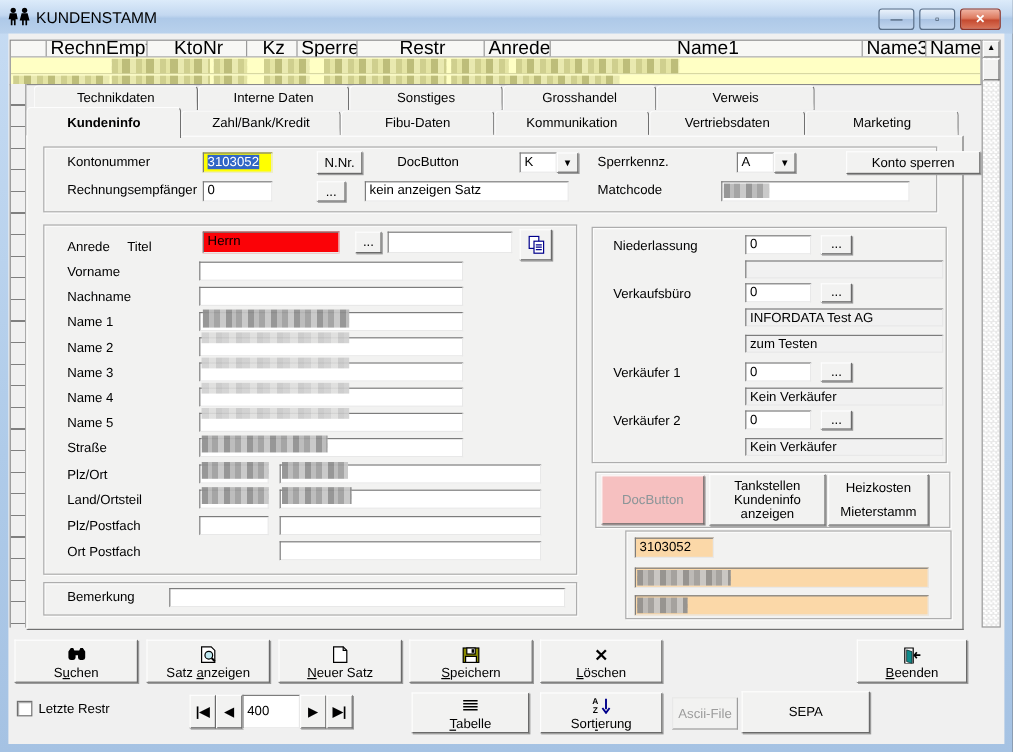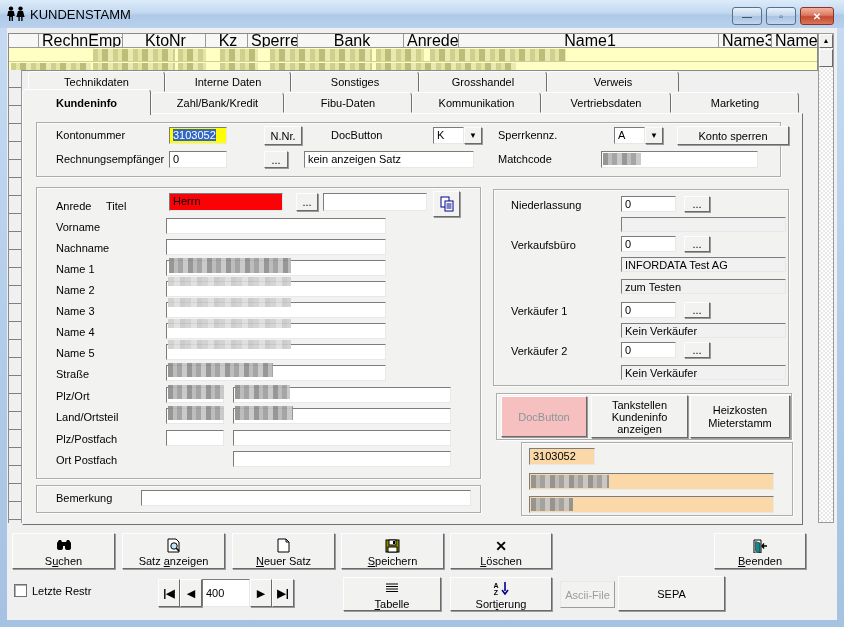--- a/index.html
+++ b/index.html
@@ -103,21 +103,21 @@
 
   <div class="client">
 
     <div class="grid">
       <div class="grid-head">
         <div class="gh-cell" style="width:30px"></div>
         <div class="gh-cell" style="width:84px">RechnEmpf</div>
         <div class="gh-cell" style="width:83px">KtoNr</div>
         <div class="gh-cell" style="width:42px">Kz</div>
         <div class="gh-cell" style="width:50px">Sperre</div>
-        <div class="gh-cell" style="width:106px">Bank</div>
+        <div class="gh-cell" style="width:106px">Restr</div>
         <div class="gh-cell" style="width:55px">Anrede</div>
         <div class="gh-cell" style="width:260px">Name1</div>
         <div class="gh-cell" style="width:53px">Name3</div>
         <div class="gh-cell" style="width:47px;border-right:none">Name4</div>
       </div>
       <div class="grid-row">
         <div class="blur-yellow" style="left:84px;top:1px;width:82px;height:12px"></div>
         <div class="blur-yellow" style="left:169px;top:1px;width:28px;height:12px"></div>
         <div class="blur-yellow" style="left:211px;top:1px;width:38px;height:12px"></div>
         <div class="blur-yellow" style="left:261px;top:1px;width:102px;height:12px"></div>
@@ -189,21 +189,21 @@
       <span class="lbl" style="left:308px;top:15px">DocButton</span>
       <div class="fld combo-txt" style="left:410px;top:13px;width:31px;height:17px"><span>K</span></div>
       <div class="btn arrow-btn" style="left:441px;top:13px;width:18px;height:17px">
           <span>▼</span>
         </div>
       <span class="lbl" style="left:475px;top:15px">Sperrkennz.</span>
       <div class="fld combo-txt" style="left:591px;top:13px;width:31px;height:17px"><span>A</span></div>
       <div class="btn arrow-btn" style="left:622px;top:13px;width:18px;height:17px">
           <span>▼</span>
         </div>
-      <div class="btn" style="left:654px;top:12px;width:112px;height:19px">
+      <div class="btn" style="left:682px;top:12px;width:112px;height:19px">
           <span>Konto sperren</span>
         </div>
       <span class="lbl" style="left:33px;top:39px">Rechnungsempfänger</span>
       <div class="fld" style="left:146px;top:37px;width:58px;height:17px"><span>0</span></div>
       <div class="btn" style="left:241px;top:37px;width:24px;height:17px">
           <span>...</span>
         </div>
       <div class="fld" style="left:281px;top:37px;width:170px;height:17px"><span>kein anzeigen Satz</span></div>
       <span class="lbl" style="left:475px;top:39px">Matchcode</span>
       <div class="fld" style="left:578px;top:37px;width:157px;height:17px"></div>
@@ -294,21 +294,21 @@
         </div>
       <div class="fld ro" style="left:598px;top:251px;width:165px;height:15px"><span>Kein Verkäufer</span></div>
 
       <div class="gb" style="left:473px;top:279px;width:296px;height:47px"></div>
       <div class="btn" style="left:478px;top:282px;width:86px;height:41px;background:#f6c0c0;color:#8b9598">
           <span>DocButton</span>
         </div>
       <div class="btn" style="left:568px;top:281px;width:97px;height:43px;line-height:12px;align-items:flex-start;padding-top:3px;overflow:hidden">
           <span>Tankstellen Kundeninfo anzeigen</span>
         </div>
-      <div class="btn" style="left:667px;top:281px;width:100px;height:43px;line-height:13px">
+      <div class="btn" style="left:667px;top:281px;width:84px;height:43px;line-height:20px">
           <span>Heizkosten Mieterstamm</span>
         </div>
 
       <div class="gb" style="left:498px;top:328px;width:272px;height:74px;background:#f2f2f1"></div>
       <div class="fld" style="left:506px;top:334px;width:66px;height:17px;background:#fbd8a8"><span>3103052</span></div>
       <div class="fld" style="left:506px;top:359px;width:245px;height:17px;background:#fbd8a8"></div>
       <div class="blur" style="left:508px;top:361px;width:78px;height:13px"></div>
       <div class="fld" style="left:506px;top:382px;width:245px;height:17px;background:#fbd8a8"></div>
       <div class="blur" style="left:508px;top:384px;width:42px;height:13px"></div>
     </div>

